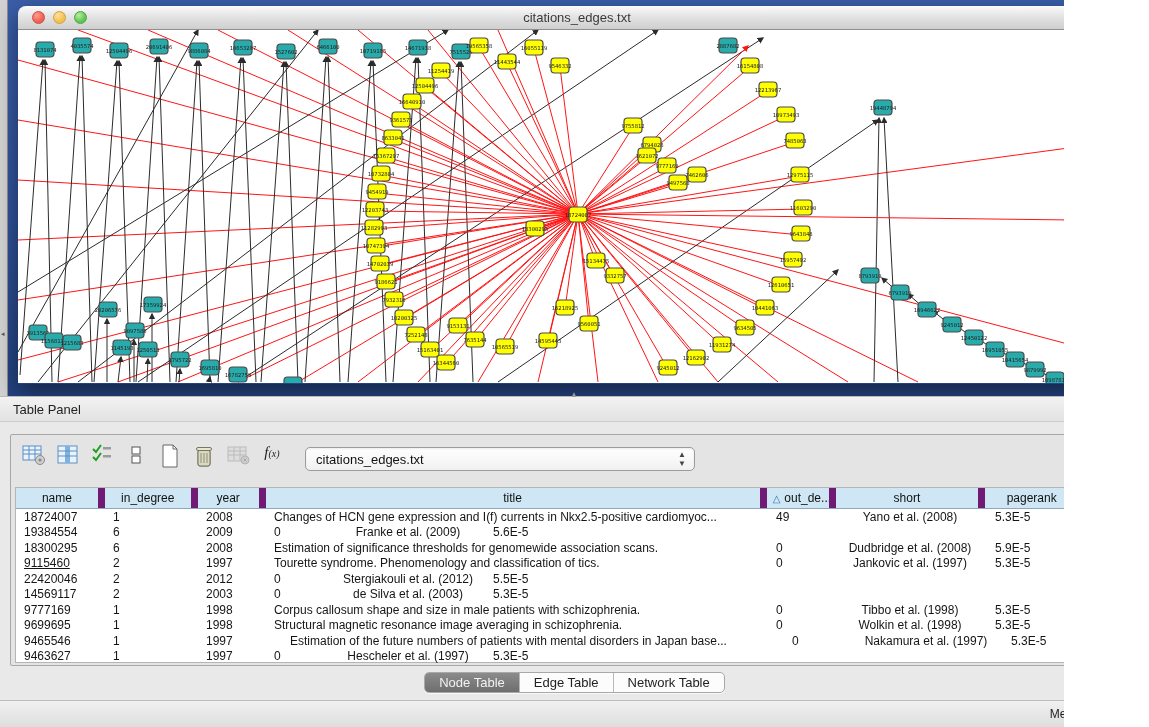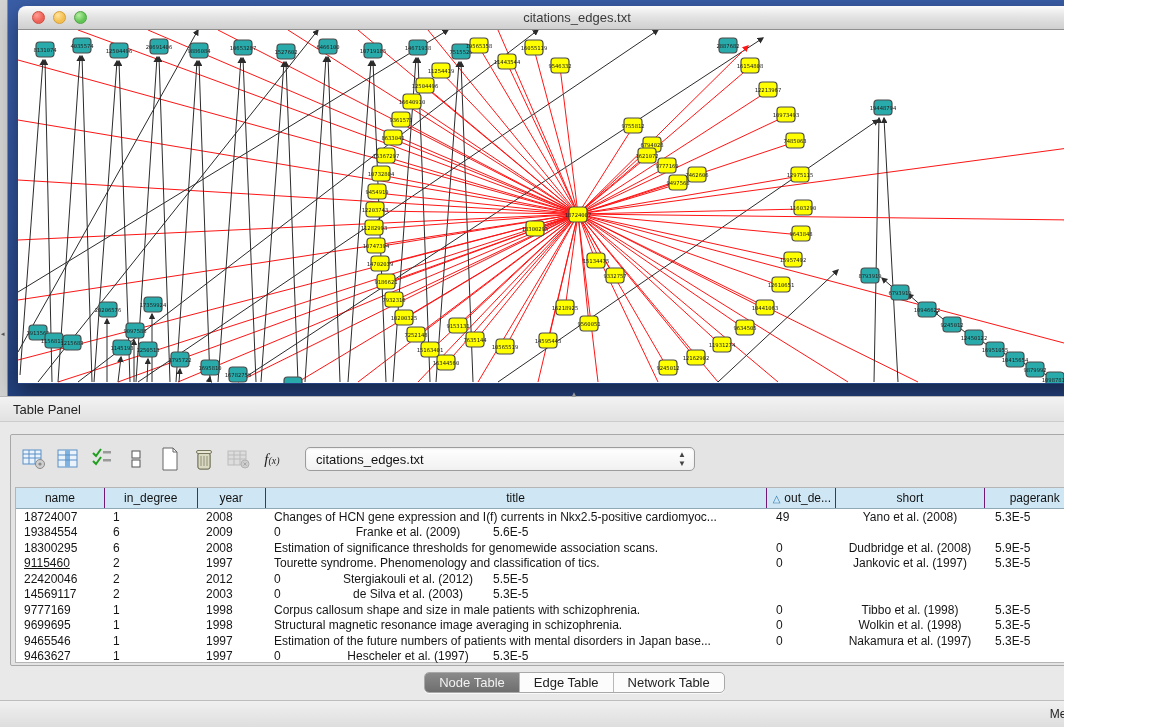--- a/index.html
+++ b/index.html
@@ -33,35 +33,35 @@
   .table-panel { position:absolute; left:0; top:396px; width:1149px; height:304px; background:#e9e9e9; }
   .panel-titlebar { position:relative; height:26px; background:linear-gradient(180deg,#f2f2f2,#e2e2e2);
     border-top:1px solid #b9b9b9; border-bottom:1px solid #cccccc; display:flex; align-items:center; }
   .panel-titlebar .ptitle { font-size:13px; color:#222; padding-left:13px; }
   .panel-titlebar .pt-icons { position:absolute; right:10px; top:3px; display:flex; gap:14px; align-items:center; }
   .splitter-notch { position:absolute; left:566px; top:-5px; width:16px; height:5px; color:#9a9a9a; font-size:8px; line-height:5px; text-align:center; }
 
   .panel-box { position:absolute; left:10px; top:38px; width:1130px; height:232px;
     border:1px solid #a8a8a8; background:#e4e4e4; border-radius:2px; }
   .toolbar { position:relative; height:48px; display:flex; align-items:center; }
-  .tool-btn { width:30px; height:30px; display:flex; align-items:center; justify-content:center; margin-left:4px; }
+  .tool-btn { width:30px; height:30px; display:flex; justify-content:center; margin-left:4px; }
   .tool-btn.first { margin-left:8px; }
   .fx { font-style:italic; font-family:"Liberation Serif", serif; font-size:15px; color:#222; }
   .fx small { font-size:10px; }
   .combo { margin-left:18px; width:390px; height:24px; background:linear-gradient(180deg,#ffffff,#f1f1f1);
     border:1px solid #9c9c9c; border-radius:5px; display:flex; align-items:center; position:relative;
     box-shadow:inset 0 1px 2px rgba(0,0,0,.08); }
   .combo .combo-text { font-size:13px; color:#111; padding-left:10px; }
   .combo .spin { position:absolute; right:8px; top:2px; font-size:8px; color:#444; line-height:9px; text-align:center; }
 
   .tablewrap { position:absolute; left:4px; top:52px; width:1108px; height:176px; background:#ffffff;
     border:1px solid #b5b5b5; }
   .thead { display:flex; height:21px; background:#cfe7f4; border-bottom:1px solid #8fa8b5; }
   .th { font-size:12px; color:#111; display:flex; align-items:center; justify-content:center;
-    border-right:1px solid #701a75; height:100%; overflow:hidden; white-space:nowrap; }
+    border-right:7px solid #701a75; height:100%; overflow:hidden; white-space:nowrap; }
   .th.sorted { justify-content:flex-start; padding-left:6px; }
   .sort-tri { color:#2a7ab5; margin-right:4px; font-size:10px; }
   .tbody .tr { display:flex; height:15.5px; align-items:center; }
   .td { font-size:12px; color:#151515; white-space:nowrap; overflow:hidden; padding:0 4px 0 8px; }
   .td.center { text-align:center; padding-left:0; }
   .vscroll { position:absolute; right:14px; top:52px; width:15px; height:176px;
     background:#fafafa; border:1px solid #b5b5b5; border-left:1px solid #c5c5c5; }
   .vthumb { position:absolute; left:2px; top:3px; width:9px; height:52px; background:#b9b9b9; border-radius:5px; }
 
   .tabbar { position:absolute; left:0; top:276px; width:1149px; display:flex; justify-content:center; }
@@ -623,21 +623,21 @@
               <div class="td" style="width: 68px;">1998</div>
               <div class="td" style="width: 502px;">Structural magnetic resonance image averaging in schizophrenia.</div>
               <div class="td" style="width: 69px;">0</div>
               <div class="td center" style="width: 150px;">Wolkin et al. (1998)</div>
               <div class="td" style="width: 100px;">5.3E-5</div>
             </div>
             <div class="tr">
               <div class="td" style="width: 89px;">9465546</div>
               <div class="td" style="width: 93px;">1</div>
               <div class="td" style="width: 68px;">1997</div>
-              <div class="td" style="width: 502px;">Estimation of the future numbers of patients with mental disorders in Japan base...</div>
+              <div class="td" style="width: 502px; margin-left: 16px;">Estimation of the future numbers of patients with mental disorders in Japan base...</div>
               <div class="td" style="width: 69px;">0</div>
               <div class="td center" style="width: 150px;">Nakamura et al. (1997)</div>
               <div class="td" style="width: 100px;">5.3E-5</div>
             </div>
             <div class="tr">
               <div class="td" style="width: 89px;">9463627</div>
               <div class="td" style="width: 93px;">1</div>
               <div class="td" style="width: 68px;">1997</div>
               <div class="td" style="width: 69px;">0</div>
               <div class="td center" style="width: 150px;">Hescheler et al. (1997)</div>

